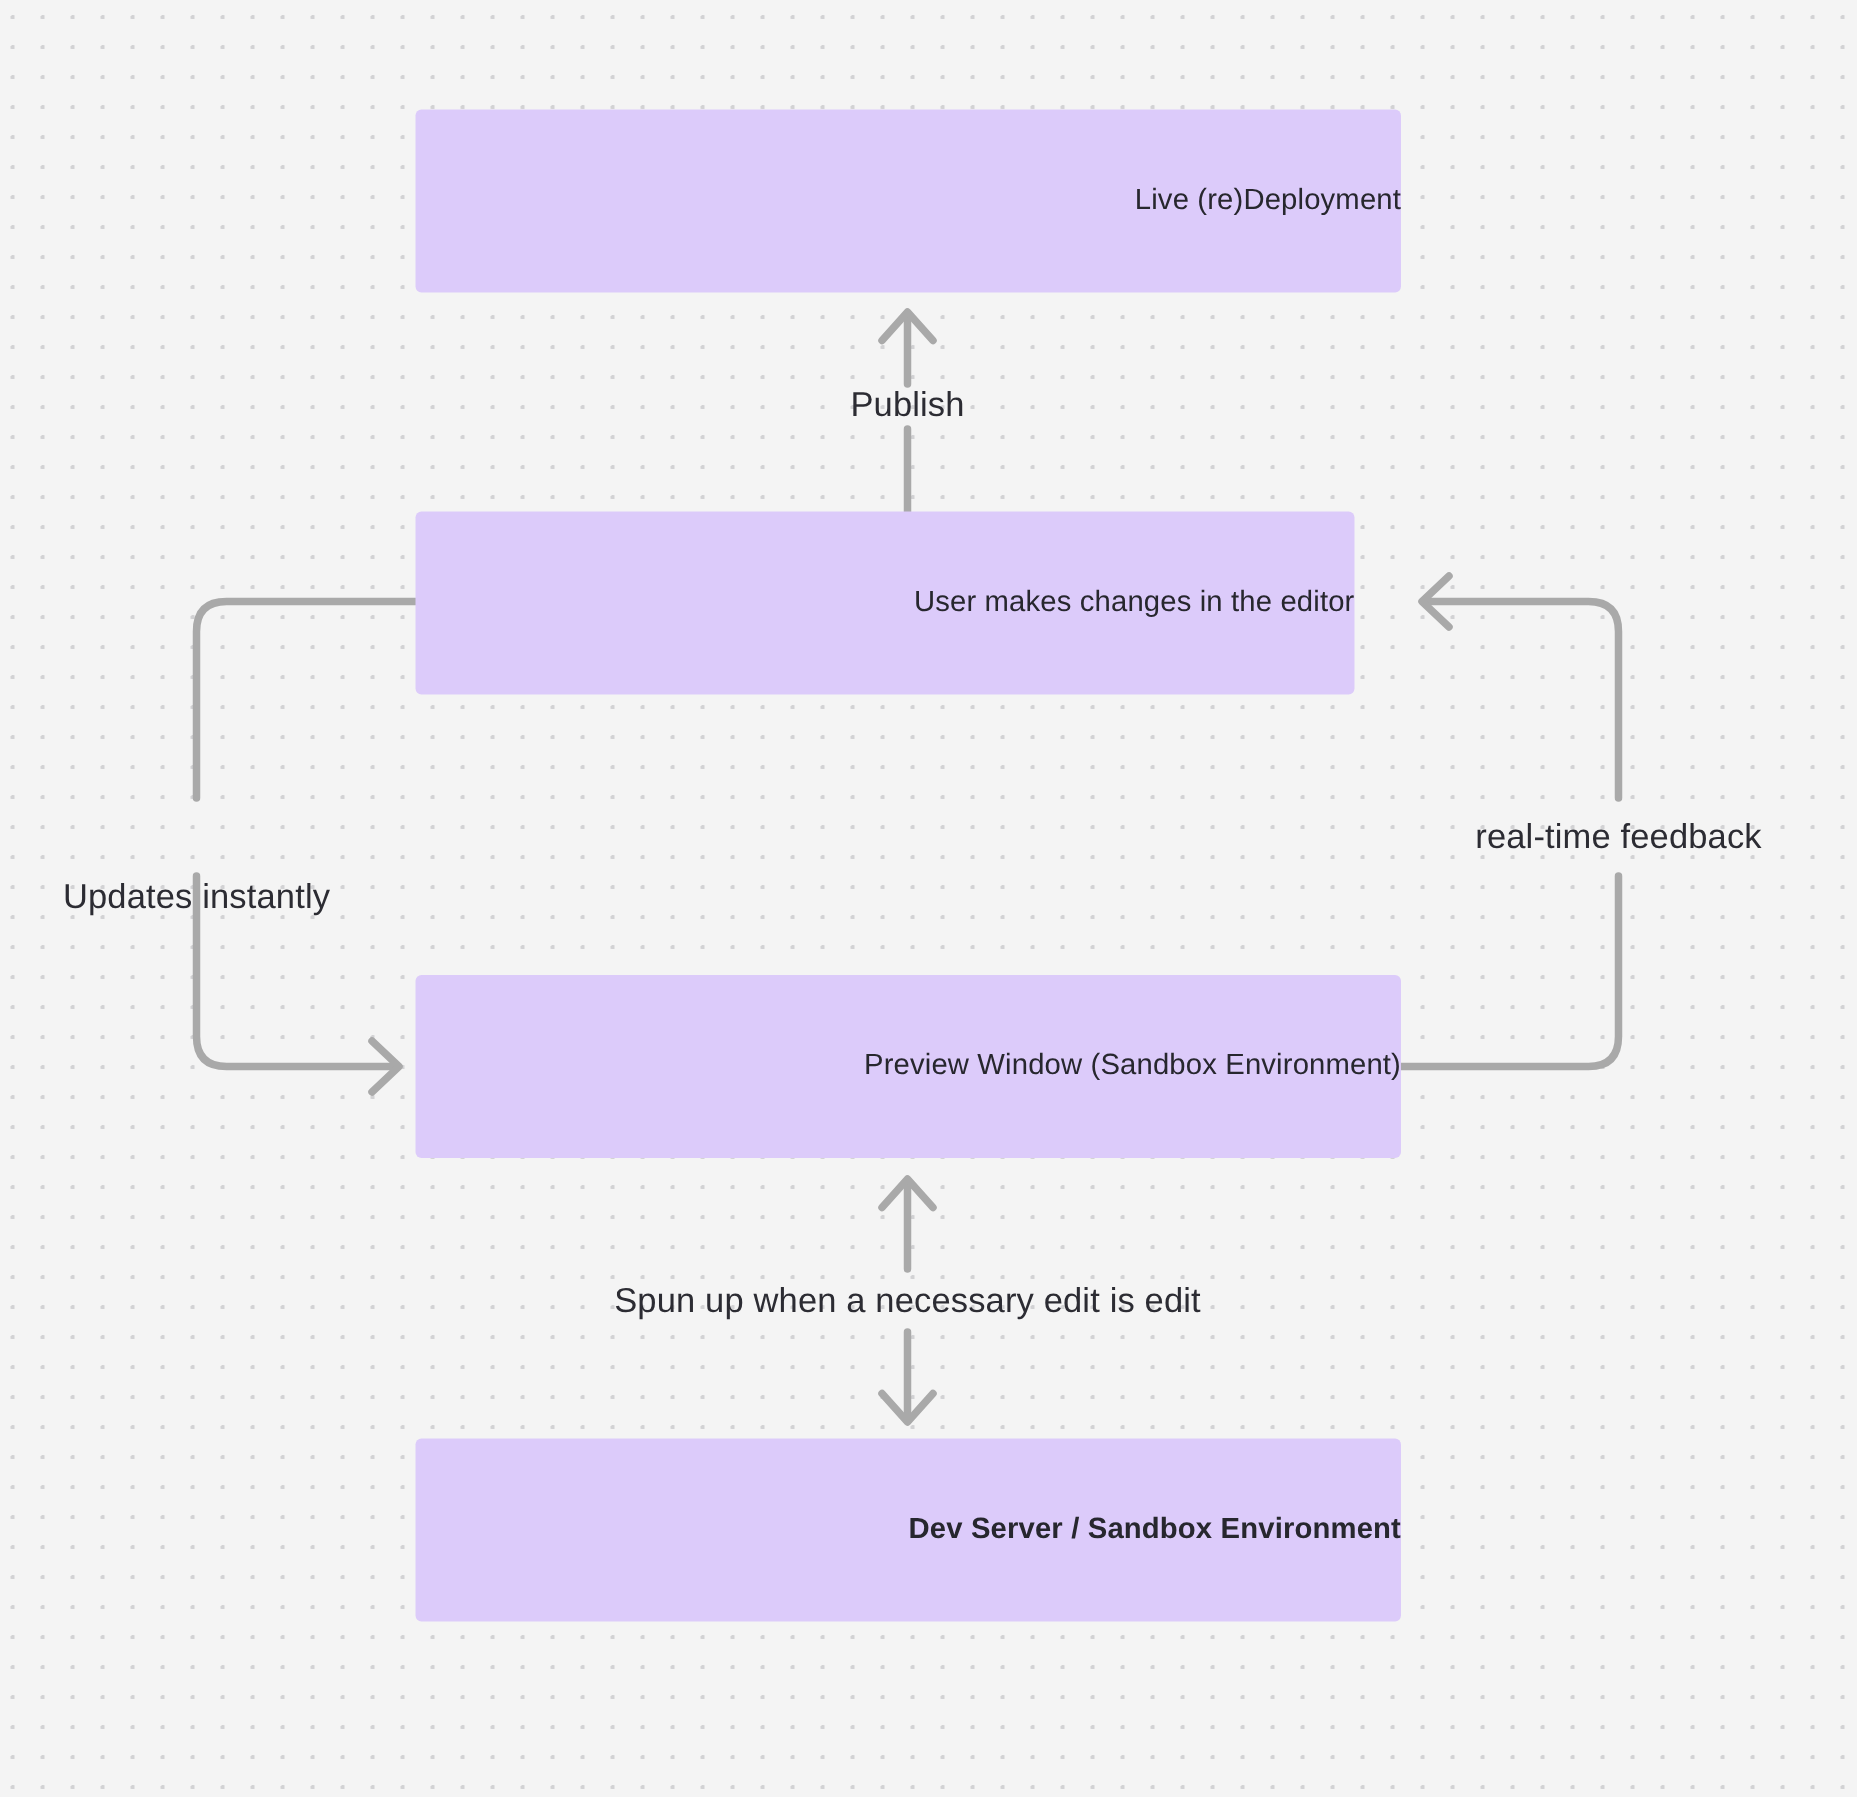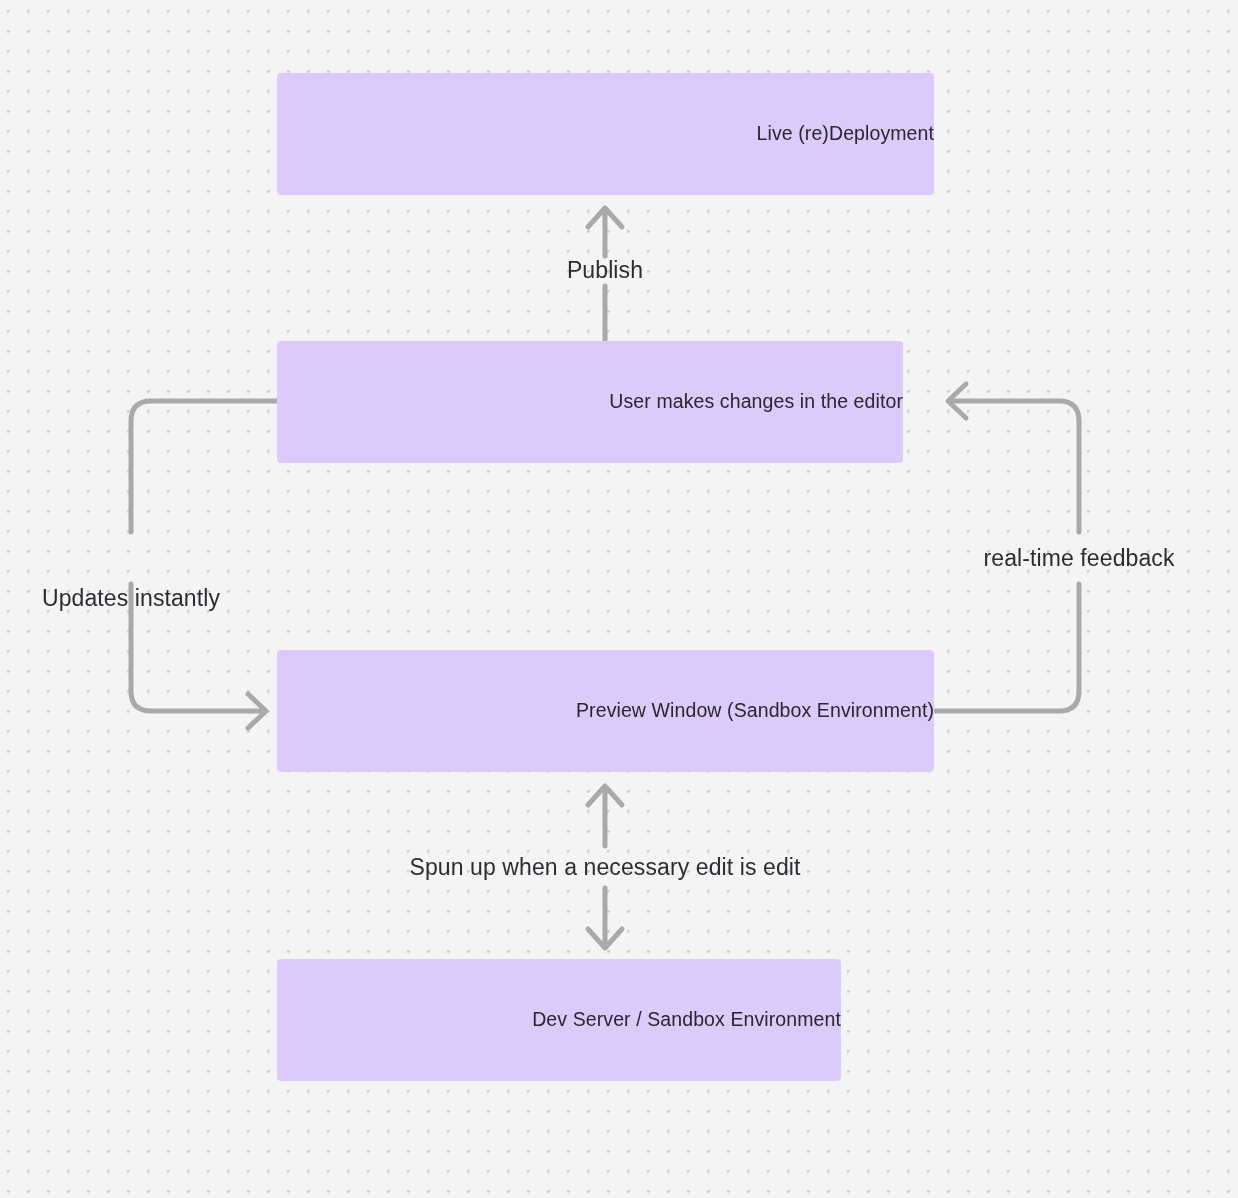--- a/index.html
+++ b/index.html
@@ -61,21 +61,21 @@
     white-space: nowrap;
     letter-spacing: 0.1px;
     line-height: 1;
     transform: translate(-50%, -50%);
   }
 
   
   #node-live        { left: 277px; top: 73px;  width: 657px; height: 122px; }
   #node-editor      { left: 277px; top: 341px; width: 626px; height: 122px; }
   #node-preview     { left: 277px; top: 650px; width: 657px; height: 122px; }
-  #node-devserver   { left: 277px; top: 959px; width: 564px; height: 122px; }
+  #node-devserver   { left: 277px; top: 959px; width: 657px; height: 122px; font-weight: bold; }
 
   
   #label-publish         { left: 605px; top: 270px; }
   #label-updates         { left: 131px; top: 558px; margin-top: 40px; }
   #label-feedback        { left: 1079px; top: 558px; text-align: right; }
   #label-spun            { left: 605px; top: 867px; }
 </style>
 </head>
 <body>
 

